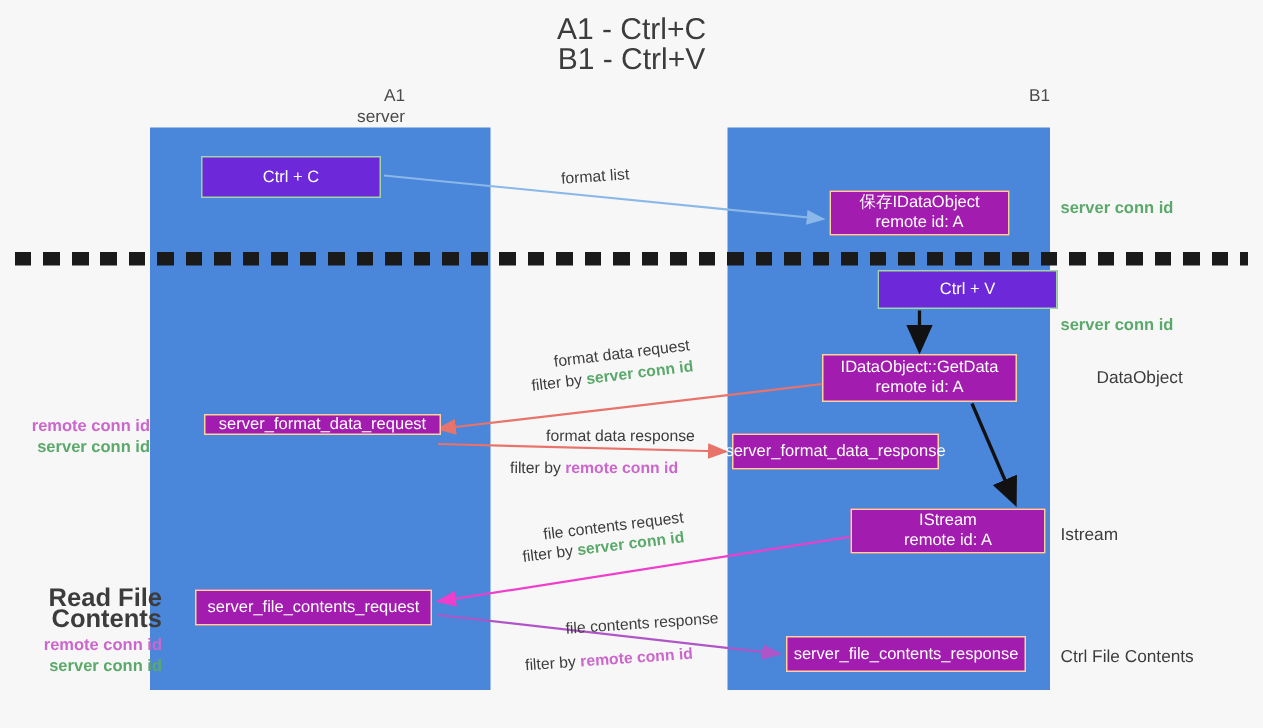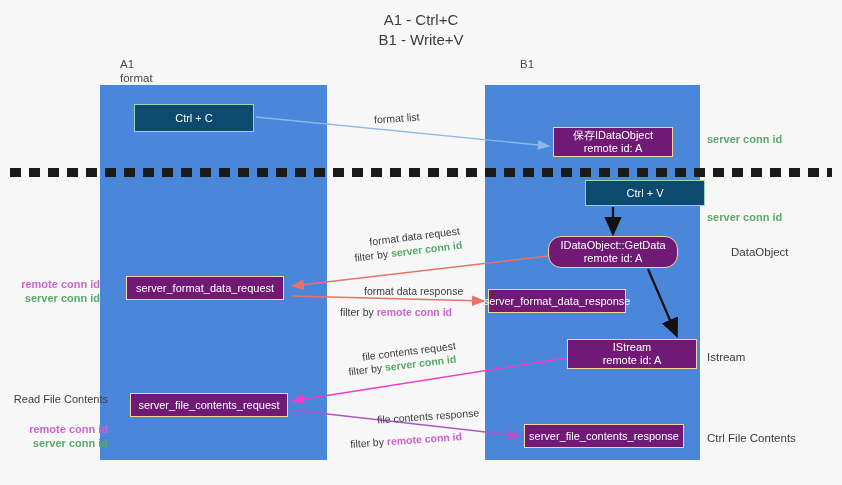--- a/index.html
+++ b/index.html
@@ -9,71 +9,71 @@
     font-family:"Liberation Sans","DejaVu Sans",sans-serif;
     overflow:hidden;
     position:relative;
     color:#3c3c3c;
   }
   #stage{position:absolute;left:0;top:0;width:842px;height:485px;}
 
   
   #title{
     position:absolute;left:0;top:10px;width:842px;
-    text-align:center;font-size:15px;line-height:20px;color:#3c3c3c;
+    text-align:center;font-size:20px;line-height:20px;color:#3c3c3c;
   }
 
   
   .col-head{
-    position:absolute;text-align:left;font-size:11.5px;line-height:14px;color:#4a4a4a;
+    position:absolute;text-align:right;font-size:11.5px;line-height:14px;color:#4a4a4a;
   }
   #head-a1{left:120px;top:57px;width:150px;}
   #head-b1{left:520px;top:57px;width:180px;}
 
   
   .lane{position:absolute;background:#4a86d9;}
   #lane-a{left:100px;top:85px;width:227px;height:375px;}
   #lane-b{left:485px;top:85px;width:215px;height:375px;}
 
   
   .box{
     position:absolute;box-sizing:border-box;
     display:flex;align-items:center;justify-content:center;
     text-align:center;color:#ffffff;font-size:11px;line-height:13px;
     padding:2px 4px;
   }
-  .box.green{background:#0c4a6e;border:1px solid #9fd6a8;color:#ffffff;}
-  .box.orange{background:#701a75;border:1px solid #fdd39a;color:#ffffff;}
+  .box.green{background:#6d28d9;border:1px solid #9fd6a8;color:#ffffff;}
+  .box.orange{background:#a21caf;border:1px solid #fdd39a;color:#ffffff;}
   .box .two{display:block;}
 
   
   #box-ctrlc{left:134px;top:104px;width:120px;height:28px;}
   #box-idataobject{left:553px;top:127px;width:120px;height:30px;}
   #box-ctrlv{left:585px;top:180px;width:120px;height:26px;}
-  #box-getdata{left:548px;top:236px;width:130px;height:32px;border-radius:13px;}
-  #box-fmt-req{left:126px;top:276px;width:158px;height:24px;}
+  #box-getdata{left:548px;top:236px;width:130px;height:32px;}
+  #box-fmt-req{left:136px;top:276px;width:158px;height:14px;}
   #box-fmt-resp{left:488px;top:289px;width:138px;height:24px;}
   #box-istream{left:567px;top:339px;width:130px;height:30px;}
   #box-file-req{left:130px;top:393px;width:158px;height:24px;}
   #box-file-resp{left:524px;top:424px;width:160px;height:24px;}
 
   
   .annot{position:absolute;font-size:11px;line-height:14px;}
   .green-t{color:#5aa96a;font-weight:bold;}
   .purple-t{color:#cc66cc;font-weight:bold;}
 
   #an-server1{left:707px;top:132px;}
   #an-server2{left:707px;top:210px;}
   #an-dataobject{left:731px;top:245px;font-size:11.5px;color:#3c3c3c;}
   #an-istream{left:707px;top:350px;font-size:11.5px;color:#3c3c3c;}
   #an-writefile{left:707px;top:431px;font-size:11.5px;color:#3c3c3c;}
 
   #an-left-1{left:8px;top:277px;width:92px;text-align:right;}
   #an-left-2{left:8px;top:392px;width:100px;text-align:right;}
-  #an-left-2 .hdr{color:#3c3c3c;font-weight:normal;font-size:11px;display:block;margin-bottom:16px;}
+  #an-left-2 .hdr{color:#3c3c3c;font-weight:bold;font-size:17px;display:block;margin-bottom:3px;}
 
   
   .elabel{position:absolute;font-size:10.5px;line-height:14px;color:#3c3c3c;white-space:nowrap;}
   .elabel .k{font-weight:bold;}
 
   #lbl-formatlist{left:374px;top:111px;transform:rotate(-4deg);}
 
   #lbl-fdreq{left:369px;top:229px;transform:rotate(-7deg);}
   #lbl-fdreq2{left:354px;top:244px;transform:rotate(-7deg);}
 
@@ -94,26 +94,26 @@
 
   svg#wires{position:absolute;left:0;top:0;width:842px;height:485px;pointer-events:none;}
 </style>
 </head>
 <body>
 
 <div id="stage">
 
   <div id="title">
     <div>A1 - Ctrl+C</div>
-    <div>B1 - Write+V</div>
+    <div>B1 - Ctrl+V</div>
   </div>
 
   <div class="col-head" id="head-a1">
     <div>A1</div>
-    <div>format</div>
+    <div>server</div>
   </div>
   <div class="col-head" id="head-b1">
     <div>B1</div>
   </div>
 
   <div class="lane" id="lane-a"></div>
   <div class="lane" id="lane-b"></div>
 
   <svg id="wires" viewBox="0 0 842 485">
     <defs>

